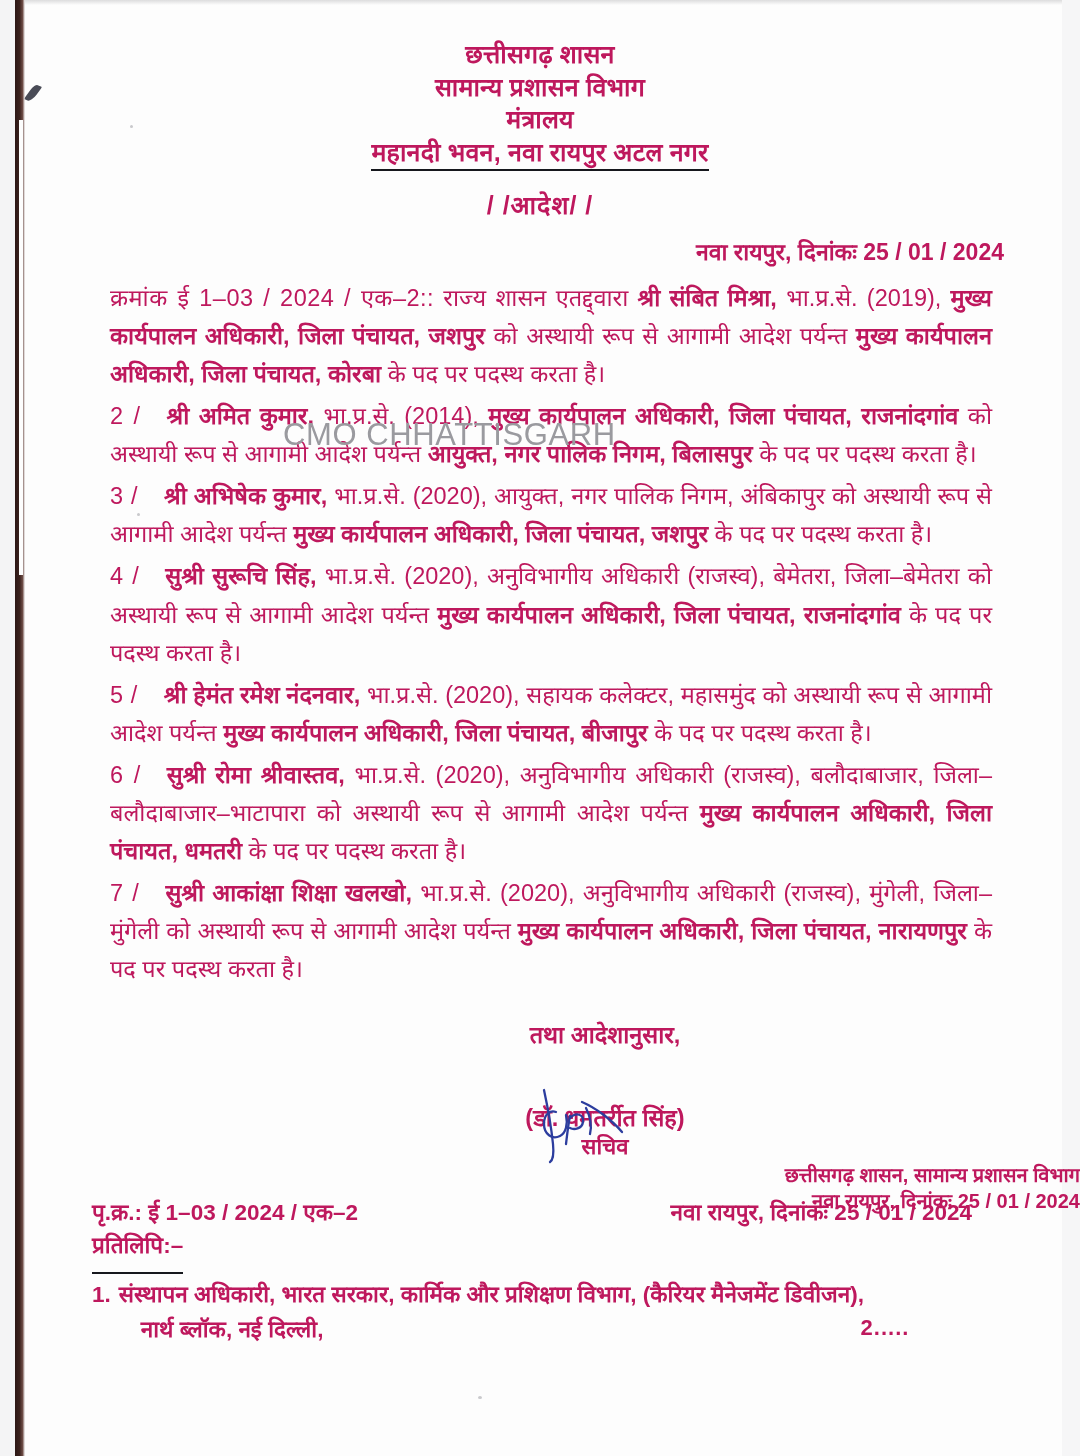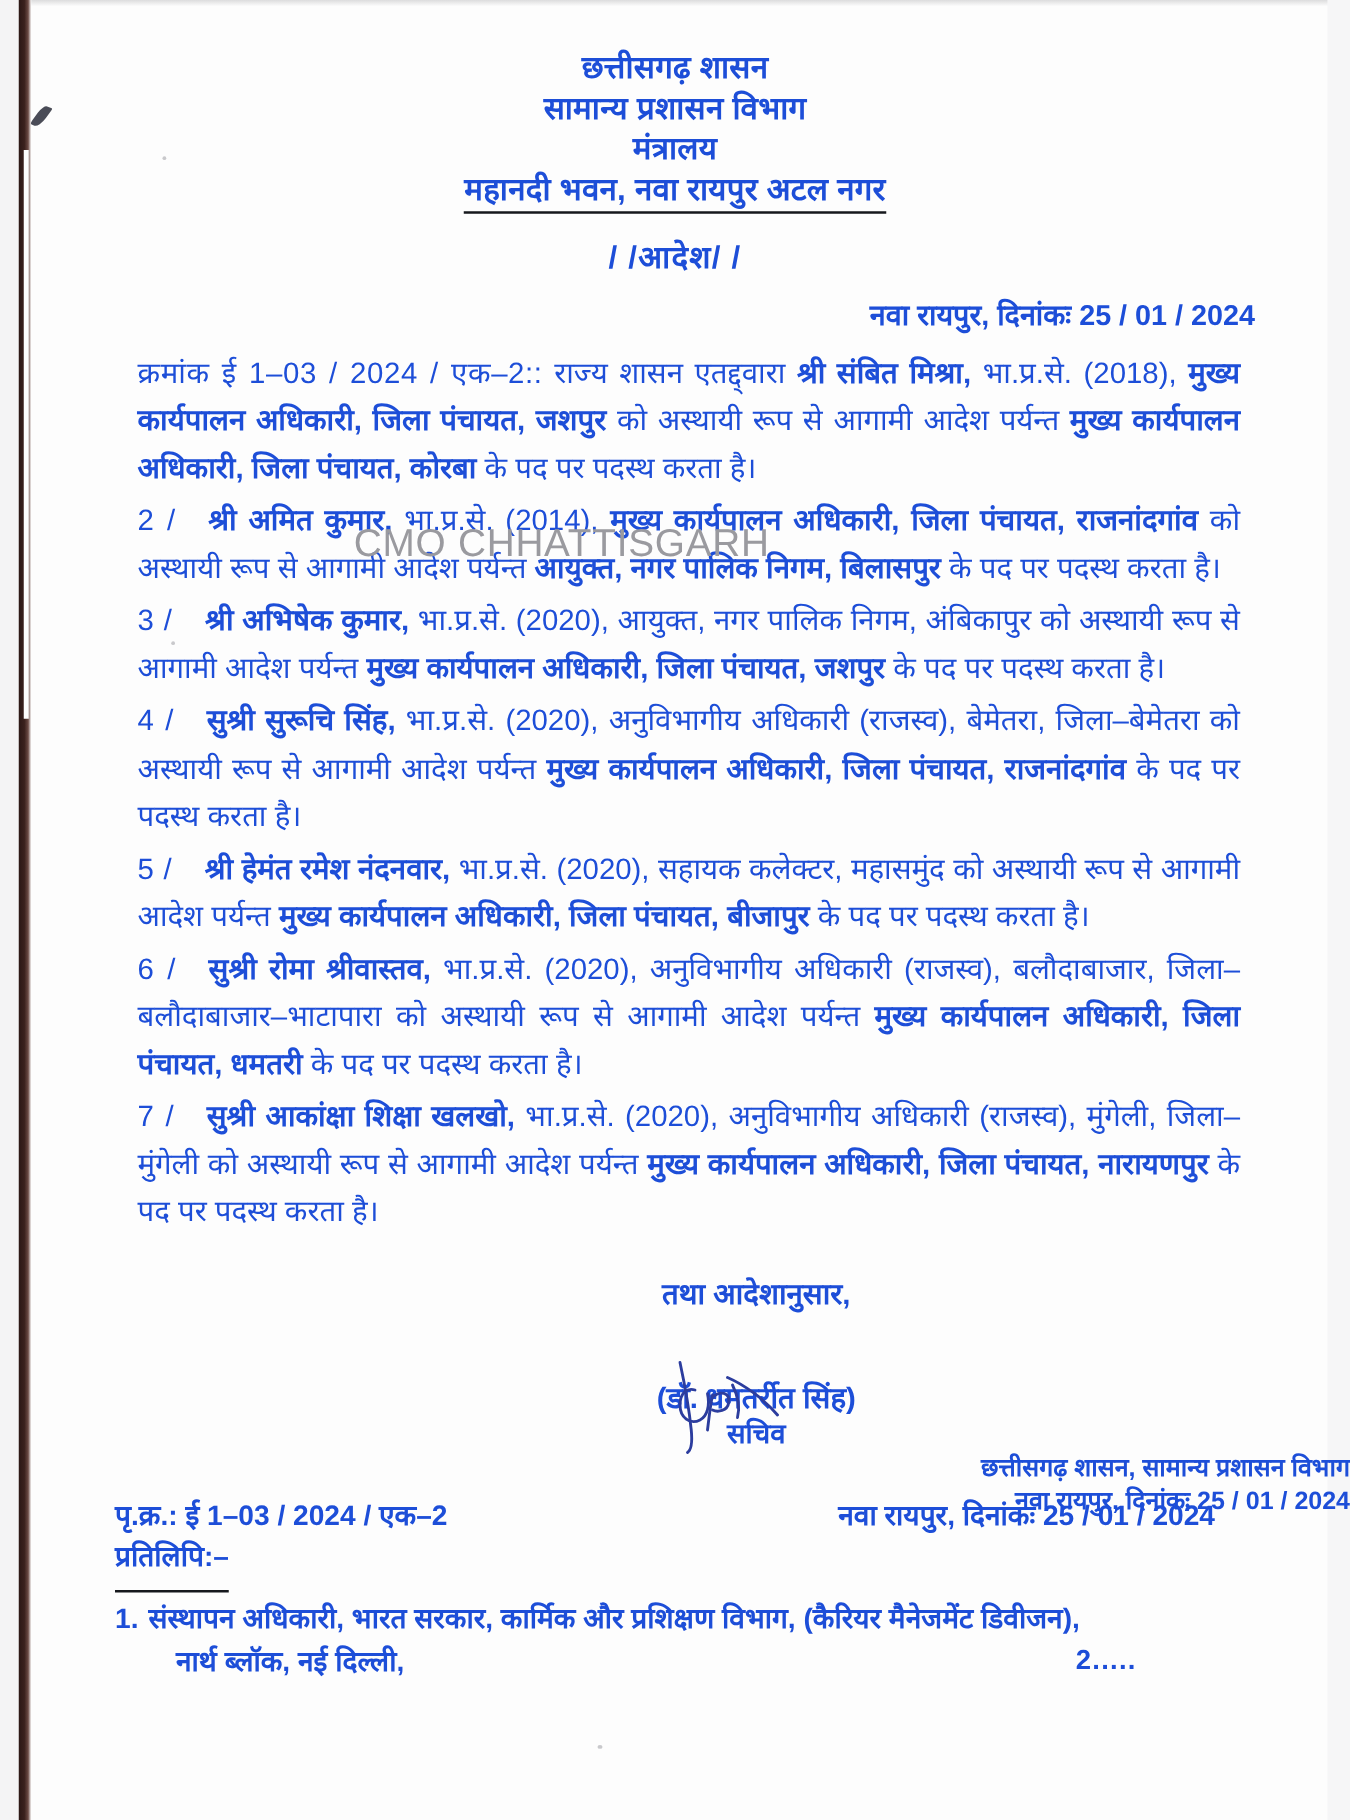--- a/index.html
+++ b/index.html
@@ -67,21 +67,21 @@
     background: #c9c9cc;
     border-radius: 50%;
   }
 
   
   .doc {
     position: absolute;
     left: 0; top: 0;
     width: 1080px; height: 1456px;
     padding: 0;
-    color: #1d4ed8;
+    color: #be185d;
   }
 
   .header {
     text-align: center;
     margin-top: 38px;
     line-height: 1.30;
   }
   .header div {
     font-size: 25px;
     font-weight: 700;
@@ -263,21 +263,21 @@
       <div><span class="underlined">महानदी भवन, नवा रायपुर अटल नगर</span></div>
     </div>
 
     <div class="order-tag">/ /आदेश/ /</div>
 
     <div class="place-date">नवा रायपुर, दिनांकः 25 / 01 / 2024</div>
 
     <div class="body-text">
 
       <p class="para">
-        <span class="num">क्रमांक ई 1–03 / 2024 / एक–2::</span><span> राज्य शासन एतद्द्वारा </span><b>श्री संबित मिश्रा,</b><span> भा.प्र.से. (2018), </span><b>मुख्य कार्यपालन अधिकारी, जिला पंचायत, जशपुर</b><span> को अस्थायी रूप से आगामी आदेश पर्यन्त </span><b>मुख्य कार्यपालन अधिकारी, जिला पंचायत, कोरबा</b><span> के पद पर पदस्थ करता है।</span>
+        <span class="num">क्रमांक ई 1–03 / 2024 / एक–2::</span><span> राज्य शासन एतद्द्वारा </span><b>श्री संबित मिश्रा,</b><span> भा.प्र.से. (2019), </span><b>मुख्य कार्यपालन अधिकारी, जिला पंचायत, जशपुर</b><span> को अस्थायी रूप से आगामी आदेश पर्यन्त </span><b>मुख्य कार्यपालन अधिकारी, जिला पंचायत, कोरबा</b><span> के पद पर पदस्थ करता है।</span>
       </p>
 
       <p class="para">
         <span class="num">2 /</span><span class="gap"></span><b>श्री अमित कुमार,</b><span> भा.प्र.से. (2014), </span><b>मुख्य कार्यपालन अधिकारी, जिला पंचायत, राजनांदगांव</b><span> को अस्थायी रूप से आगामी आदेश पर्यन्त </span><b>आयुक्त, नगर पालिक निगम, बिलासपुर</b><span> के पद पर पदस्थ करता है।</span>
       </p>
 
       <p class="para">
         <span class="num">3 /</span><span class="gap"></span><b>श्री अभिषेक कुमार,</b><span> भा.प्र.से. (2020), </span><span>आयुक्त, नगर पालिक निगम, अंबिकापुर</span><span> को अस्थायी रूप से आगामी आदेश पर्यन्त </span><b>मुख्य कार्यपालन अधिकारी, जिला पंचायत, जशपुर</b><span> के पद पर पदस्थ करता है।</span>
       </p>
 

